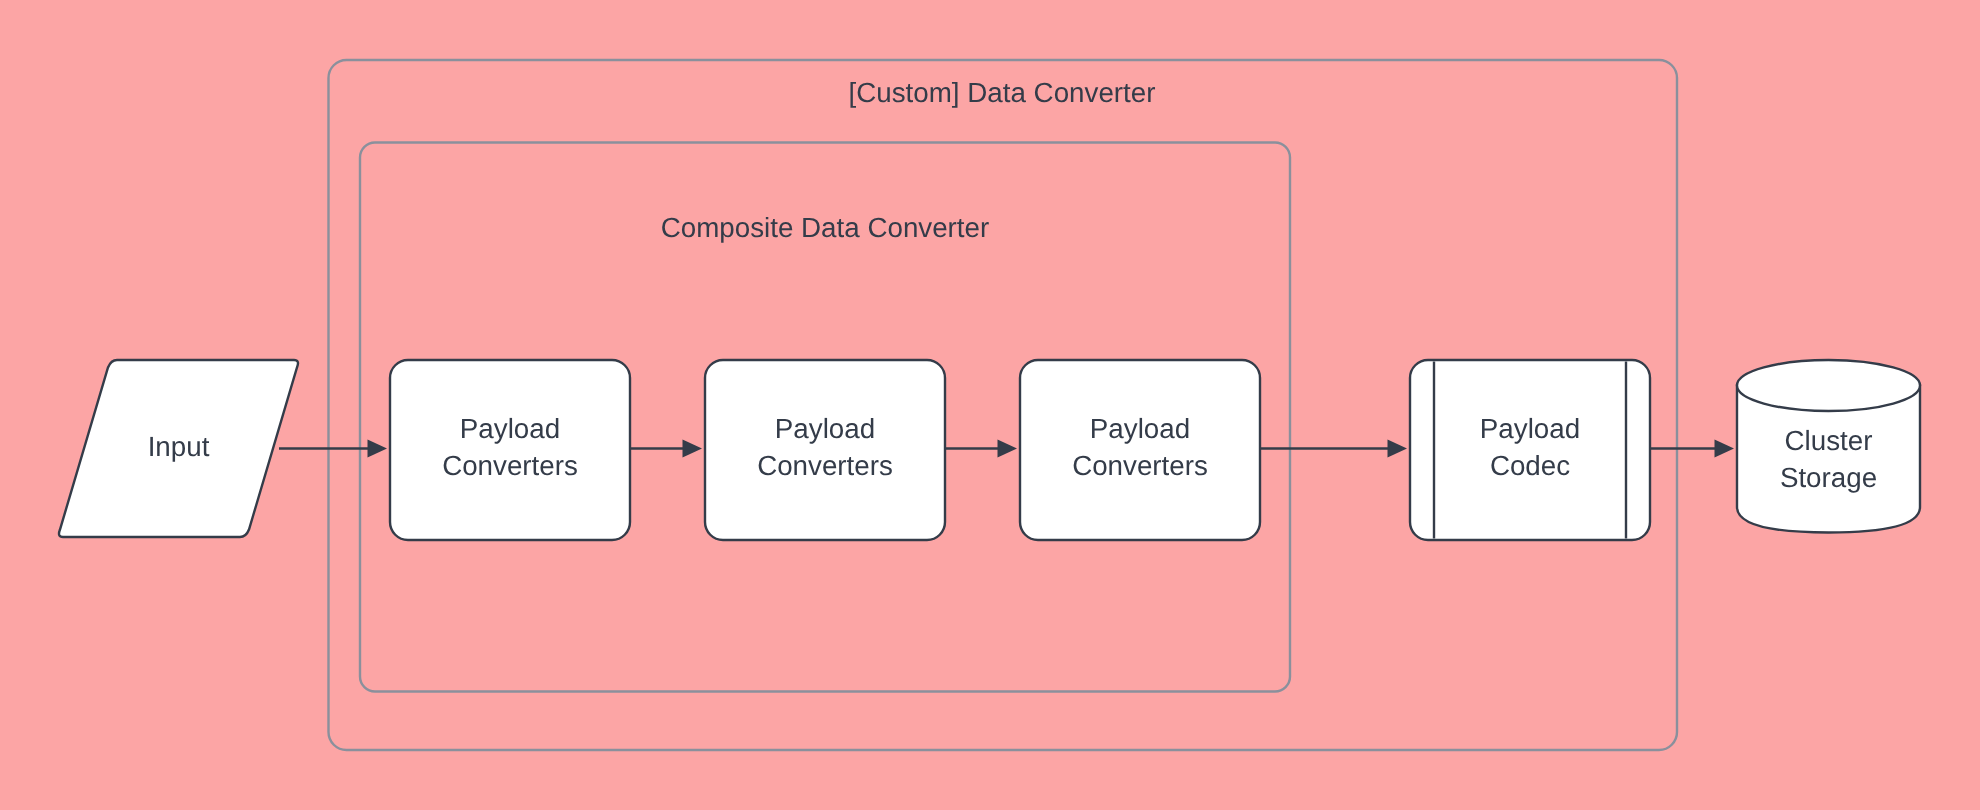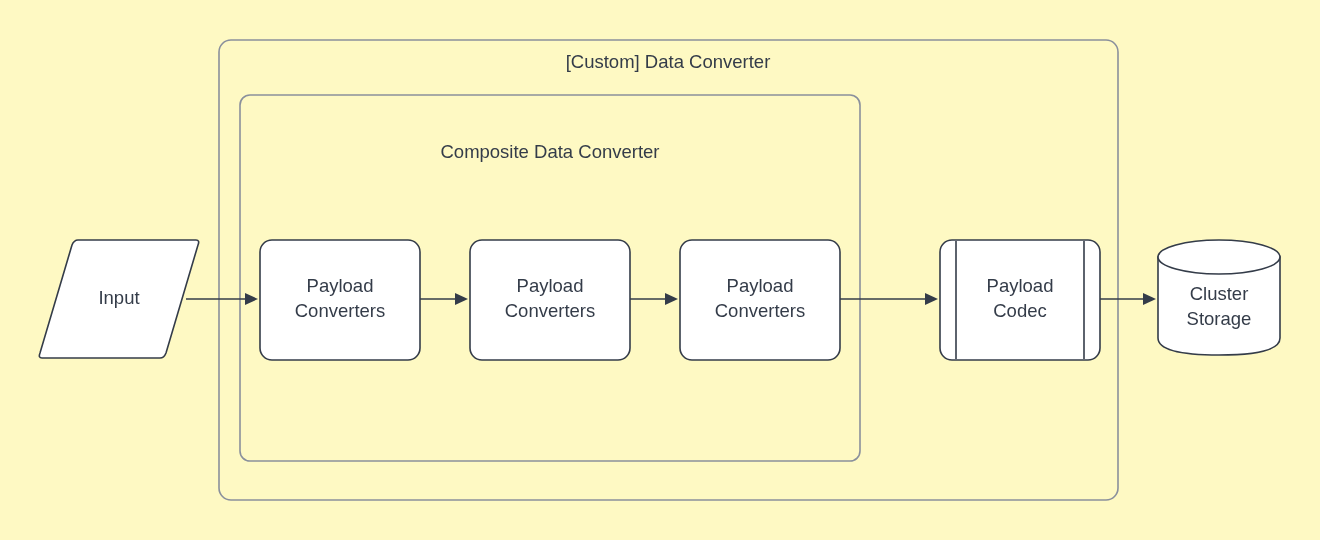--- a/index.html
+++ b/index.html
@@ -8,21 +8,21 @@
     padding: 0;
     background: #ffffff;
   }
   body {
     font-family: "Liberation Sans", "DejaVu Sans", sans-serif;
   }
   #diagram-root {
     position: relative;
     width: 1320px;
     height: 540px;
-    background: #fef9c3;
+    background: #fca5a5;
     overflow: hidden;
   }
   #diagram-svg {
     position: absolute;
     top: 0;
     left: 0;
     width: 1320px;
     height: 540px;
   }
   .shape-outline {

